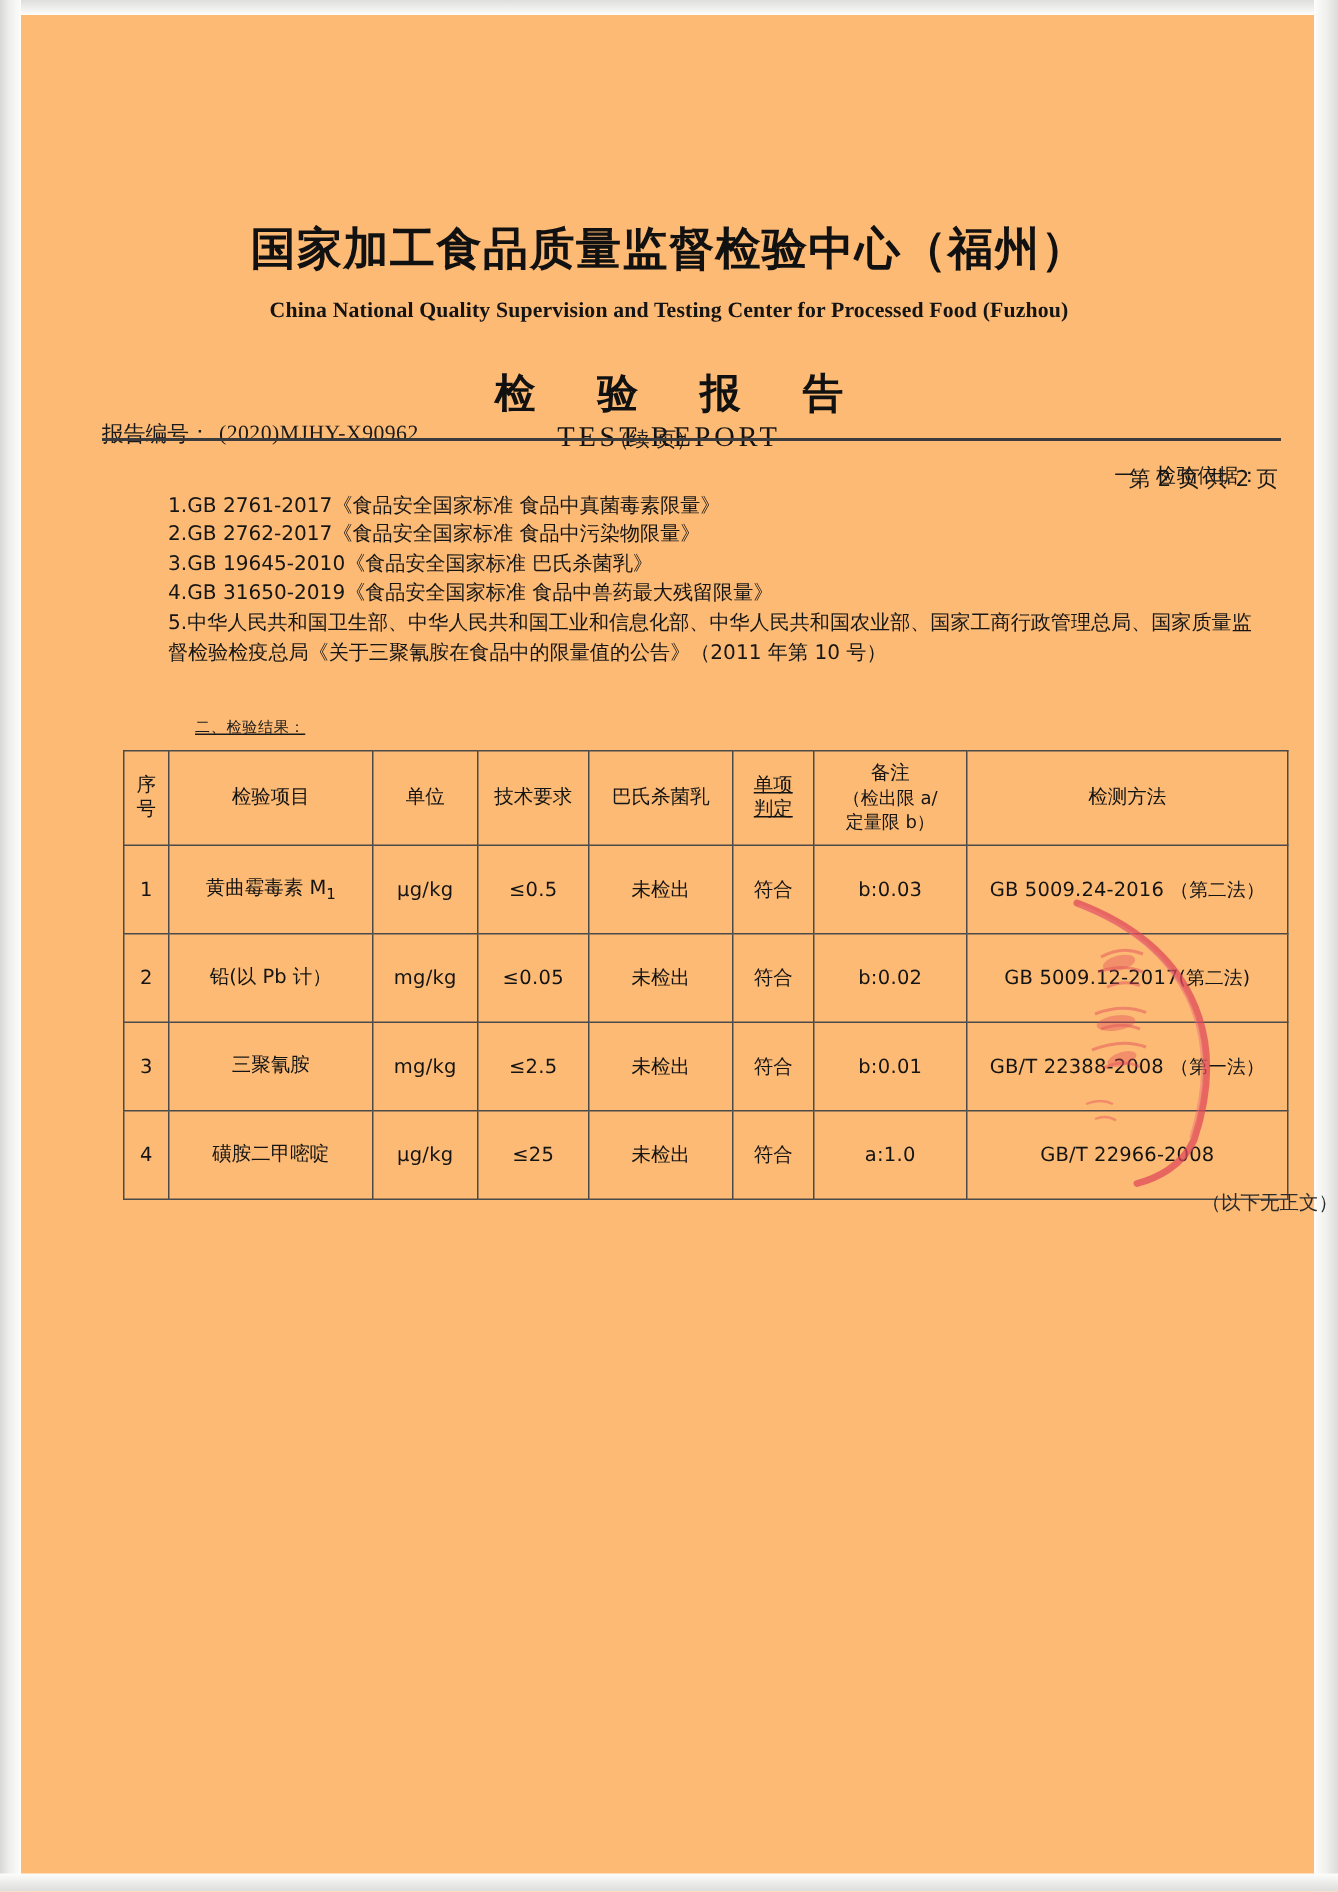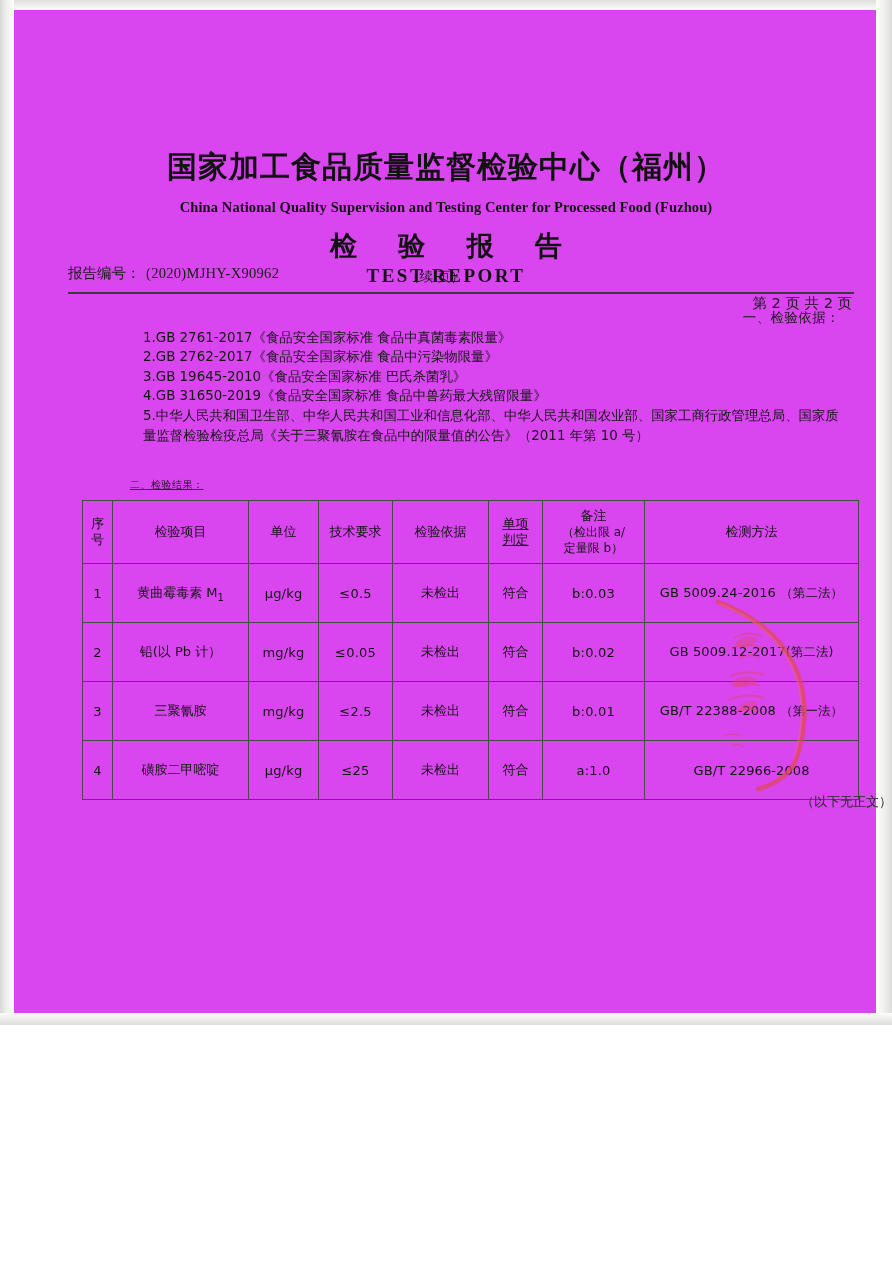--- a/index.html
+++ b/index.html
@@ -7,23 +7,23 @@
     padding: 0;
     background: #ffffff;
   }
   body {
     font-family: "Liberation Serif", "DejaVu Serif", serif;
     color: #1a1a1a;
   }
   #page {
     position: relative;
     width: 892px;
-    height: 1025px;
+    height: 1261px;
     margin: 0 auto;
-    background: #d946ef;
+    background: #fdba74;
     overflow: hidden;
   }
   
   .scan-edge-left {
     position: absolute;
     left: 0; top: 0; bottom: 0;
     width: 14px;
     background: linear-gradient(90deg, #d8d8d6 0%, #efefed 45%, #fdfdfc 100%);
   }
   .scan-edge-right {
@@ -66,39 +66,39 @@
     font-weight: 700;
     letter-spacing: 0.1px;
     margin-top: 14px;
     color: #141414;
   }
   .doc-title-cn {
     font-family: "DejaVu Serif", "Liberation Serif", serif;
     font-size: 27px;
     font-weight: 700;
     letter-spacing: 16px;
-    margin-top: 12px;
+    margin-top: 28px;
     padding-left: 16px;
     color: #111;
   }
   .doc-title-en {
     font-family: "Liberation Serif", serif;
     font-size: 19px;
-    font-weight: 700;
+    font-weight: 400;
     letter-spacing: 2.5px;
     margin-top: 1px;
     color: #131313;
   }
 
   
   .meta-row {
     position: absolute;
     left: 68px;
     right: 40px;
-    top: 264px;
+    top: 280px;
     height: 24px;
   }
   .meta-label {
     position: absolute;
     left: 0; top: 0;
     font-family: "DejaVu Sans", "Liberation Sans", sans-serif;
     font-size: 14.5px;
     white-space: nowrap;
   }
   .meta-number {
@@ -143,21 +143,20 @@
     font-size: 13.4px;
     line-height: 19.6px;
     color: #161616;
   }
   .basis .sec-head {
     letter-spacing: 0.5px;
     text-align: right;
   }
   .basis .li {
     white-space: pre-wrap;
-    margin-left: 31px;
   }
   .basis .li-wrap {
     text-indent: 0;
   }
   .results-head {
     position: absolute;
     left: 130px;
     top: 478px;
     font-family: "DejaVu Sans", "Liberation Sans", sans-serif;
     font-size: 10px;
@@ -306,21 +305,21 @@
       </colgroup>
       <thead>
         <tr>
           <th>
             <div>序</div>
             <div>号</div>
           </th>
           <th>检验项目</th>
           <th>单位</th>
           <th>技术要求</th>
-          <th>检验依据</th>
+          <th>巴氏杀菌乳</th>
           <th class="hdr-judge">
             <div>单项</div>
             <div>判定</div>
           </th>
           <th>
             <div class="hdr-note-main">备注</div>
             <div class="hdr-note-sub">（检出限 a/</div>
             <div class="hdr-note-sub">定量限 b）</div>
           </th>
           <th>检测方法</th>

